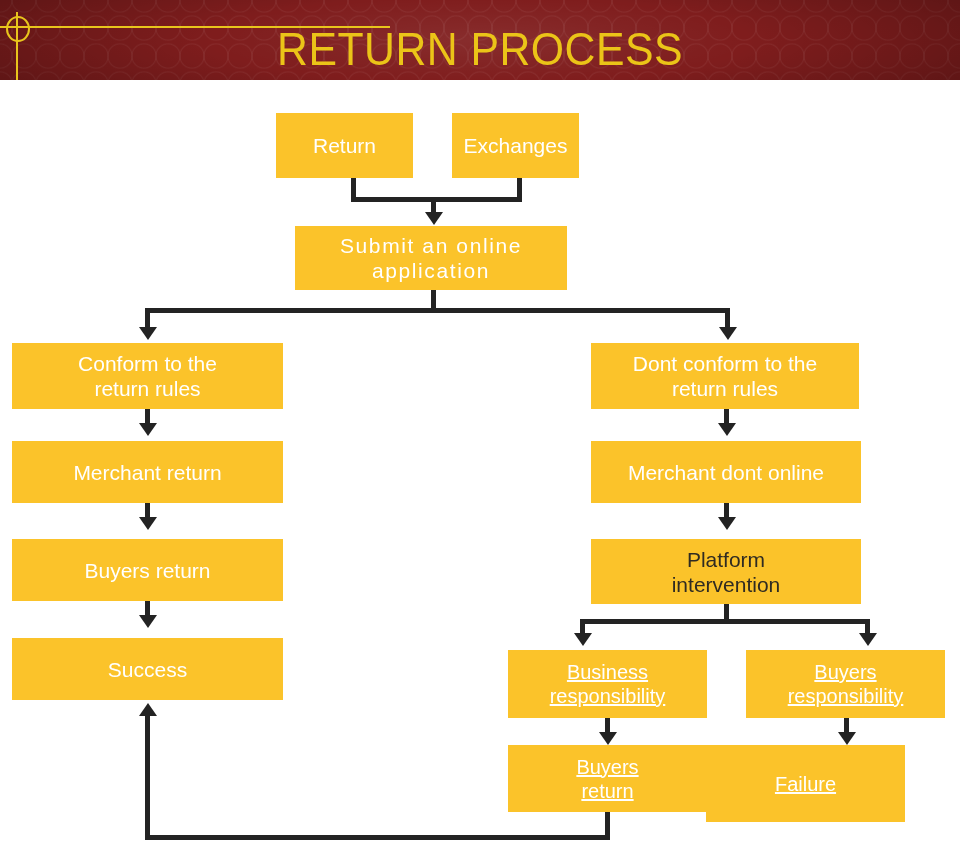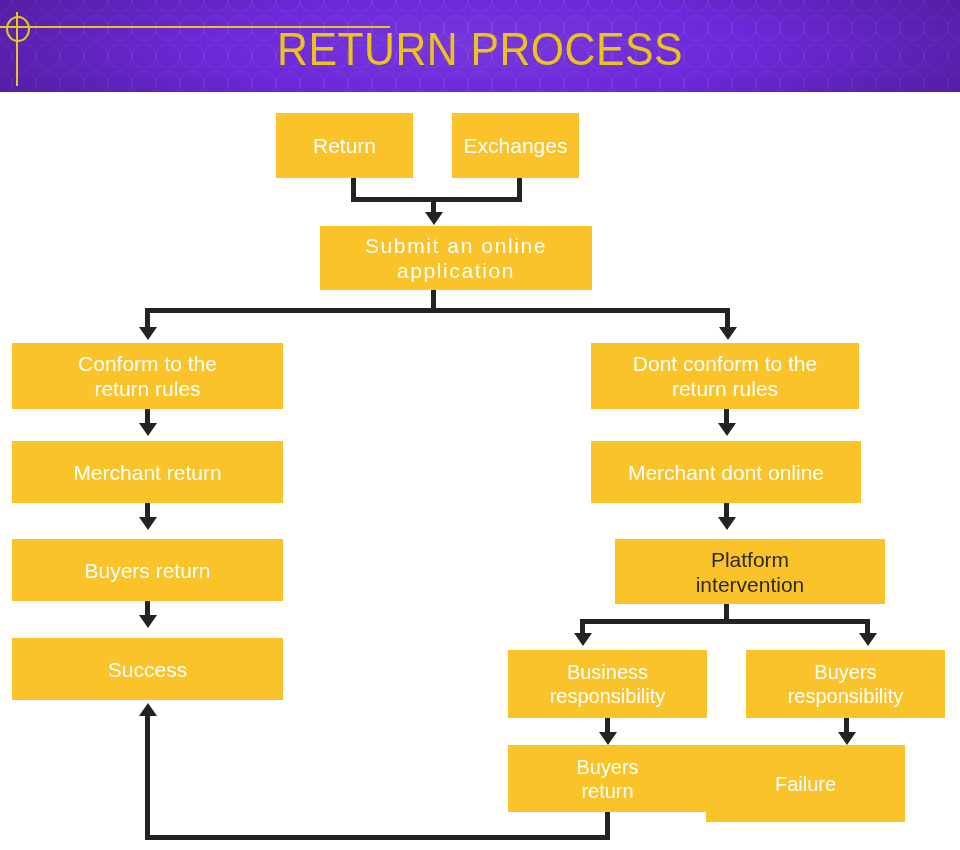--- a/index.html
+++ b/index.html
@@ -7,22 +7,22 @@
   body{
     width:960px;height:850px;
     background:#ffffff;
     font-family:"Liberation Sans","DejaVu Sans",sans-serif;
     overflow:hidden;
     position:relative;
   }
 
   
   #header{
-    position:absolute;left:0;top:0;width:960px;height:92px;
-    background:#6d28d9;
+    position:absolute;left:0;top:0;width:960px;height:80px;
+    background:#7f1d1d;
     overflow:hidden;
   }
   #header-texture{
     position:absolute;left:0;top:0;width:100%;height:100%;
     background-image:
       radial-gradient(circle at 0 0, rgba(255,255,255,0.00) 11px, rgba(255,255,255,0.055) 12px, rgba(255,255,255,0.00) 13.5px),
       radial-gradient(circle at 100% 0, rgba(255,255,255,0.00) 11px, rgba(255,255,255,0.055) 12px, rgba(255,255,255,0.00) 13.5px),
       radial-gradient(circle at 0 100%, rgba(255,255,255,0.00) 11px, rgba(255,255,255,0.055) 12px, rgba(255,255,255,0.00) 13.5px),
       radial-gradient(circle at 100% 100%, rgba(255,255,255,0.00) 11px, rgba(255,255,255,0.055) 12px, rgba(255,255,255,0.00) 13.5px);
     background-size:24px 28px;
@@ -62,23 +62,23 @@
     color:#ffffff;
     display:flex;align-items:center;justify-content:center;
     text-align:center;
     font-size:21px;
     line-height:25px;
     font-weight:400;
     box-sizing:border-box;
     padding:2px 6px;
     white-space:pre-line;
   }
-  .node.dark{ color:#2f2b22;margin-left:24px; }
-  .node.spaced{ letter-spacing:1.6px;margin-left:25px; }
-  .node.small{ font-size:20px; line-height:24px; }
+  .node.dark{ color:#2f2b22; }
+  .node.spaced{ letter-spacing:1.6px; }
+  .node.small{ font-size:20px; line-height:24px;text-decoration:underline; }
 
   
   .line-v{position:absolute;background:#232323;width:5px;}
   .line-h{position:absolute;background:#232323;height:5px;}
   .arrow-down{
     position:absolute;width:0;height:0;
     border-left:9px solid transparent;
     border-right:9px solid transparent;
     border-top:13px solid #232323;
   }

